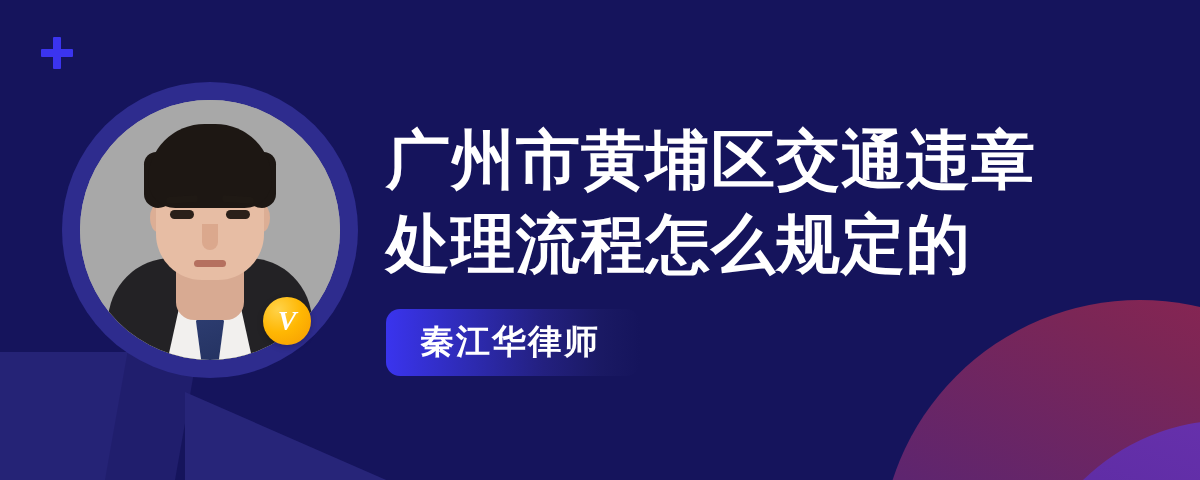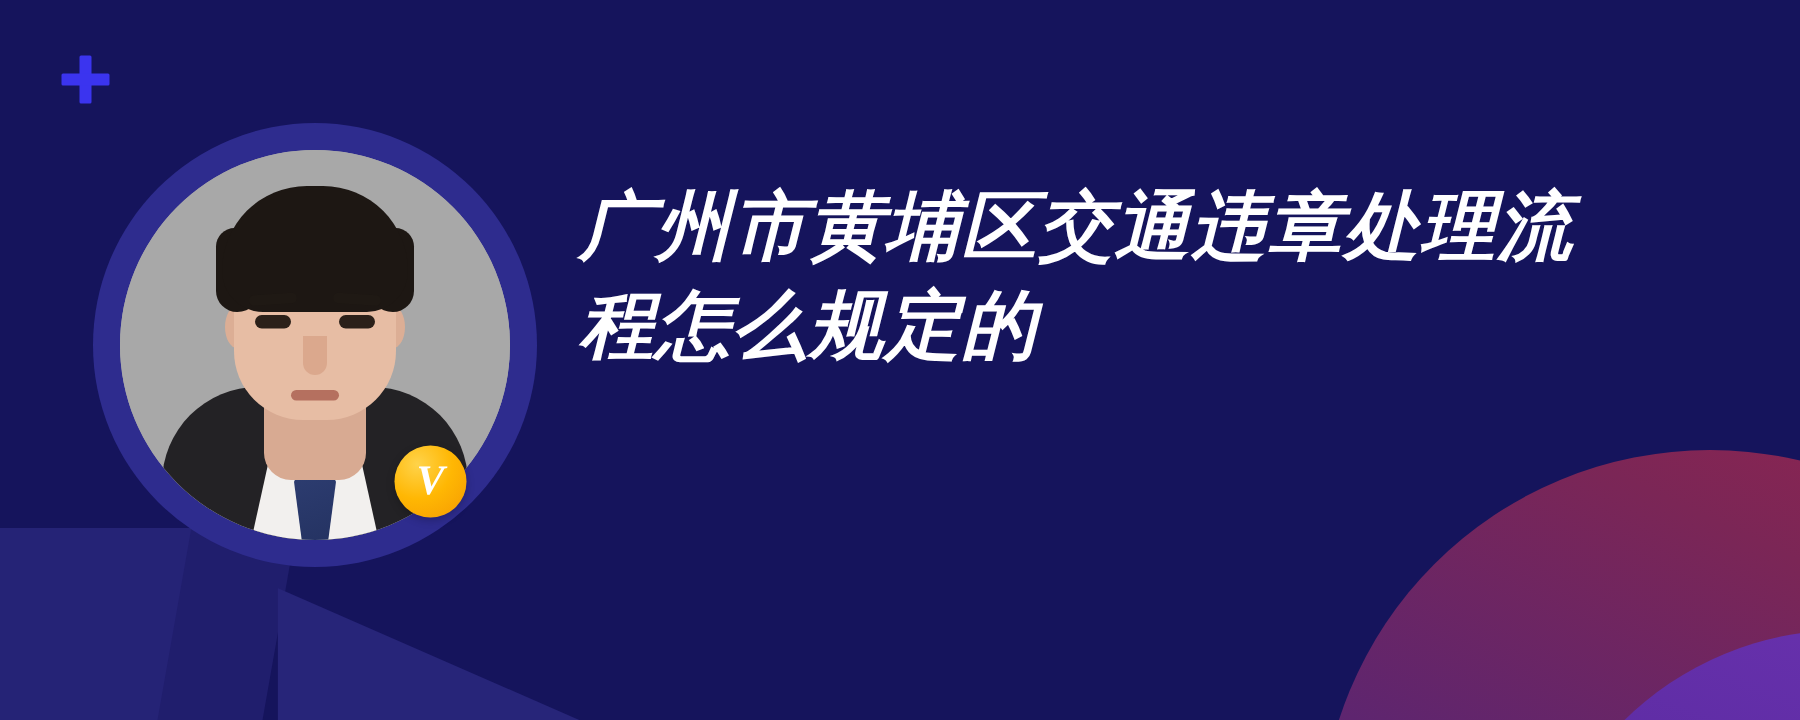--- a/index.html
+++ b/index.html
@@ -213,26 +213,25 @@
   }
 
   
   .content {
     position: absolute;
     left: 386px; top: 118px;
     width: 700px;
   }
   .headline {
     color: #ffffff;
-    font-size: 50px;
+    font-size: 64px;
     font-weight: 700;
     line-height: 1.32;
     letter-spacing: 1px;
     width: 670px;
-    font-style: italic;
   }
   .name-badge {
     margin-top: 22px;
     display: inline-block;
     padding: 14px 40px 16px 34px;
     border-radius: 14px;
     background: linear-gradient(90deg, #3a34ee 0%, #2e2bb4 32%, #23207f 62%, #1a1963 85%, #15145c 100%);
     color: #ffffff;
     font-size: 34px;
     font-weight: 700;
@@ -276,15 +275,16 @@
       <div class="ph-nose"></div>
       <div class="ph-mouth"></div>
     </div>
     <div class="v-badge">
       <span class="v-glyph">V</span>
     </div>
   </div>
 
   <div class="content">
     <div class="headline">广州市黄埔区交通违章处理流程怎么规定的</div>
+    <div class="name-badge">秦江华律师</div>
   </div>
 
 </div>
 
 </body></html>

